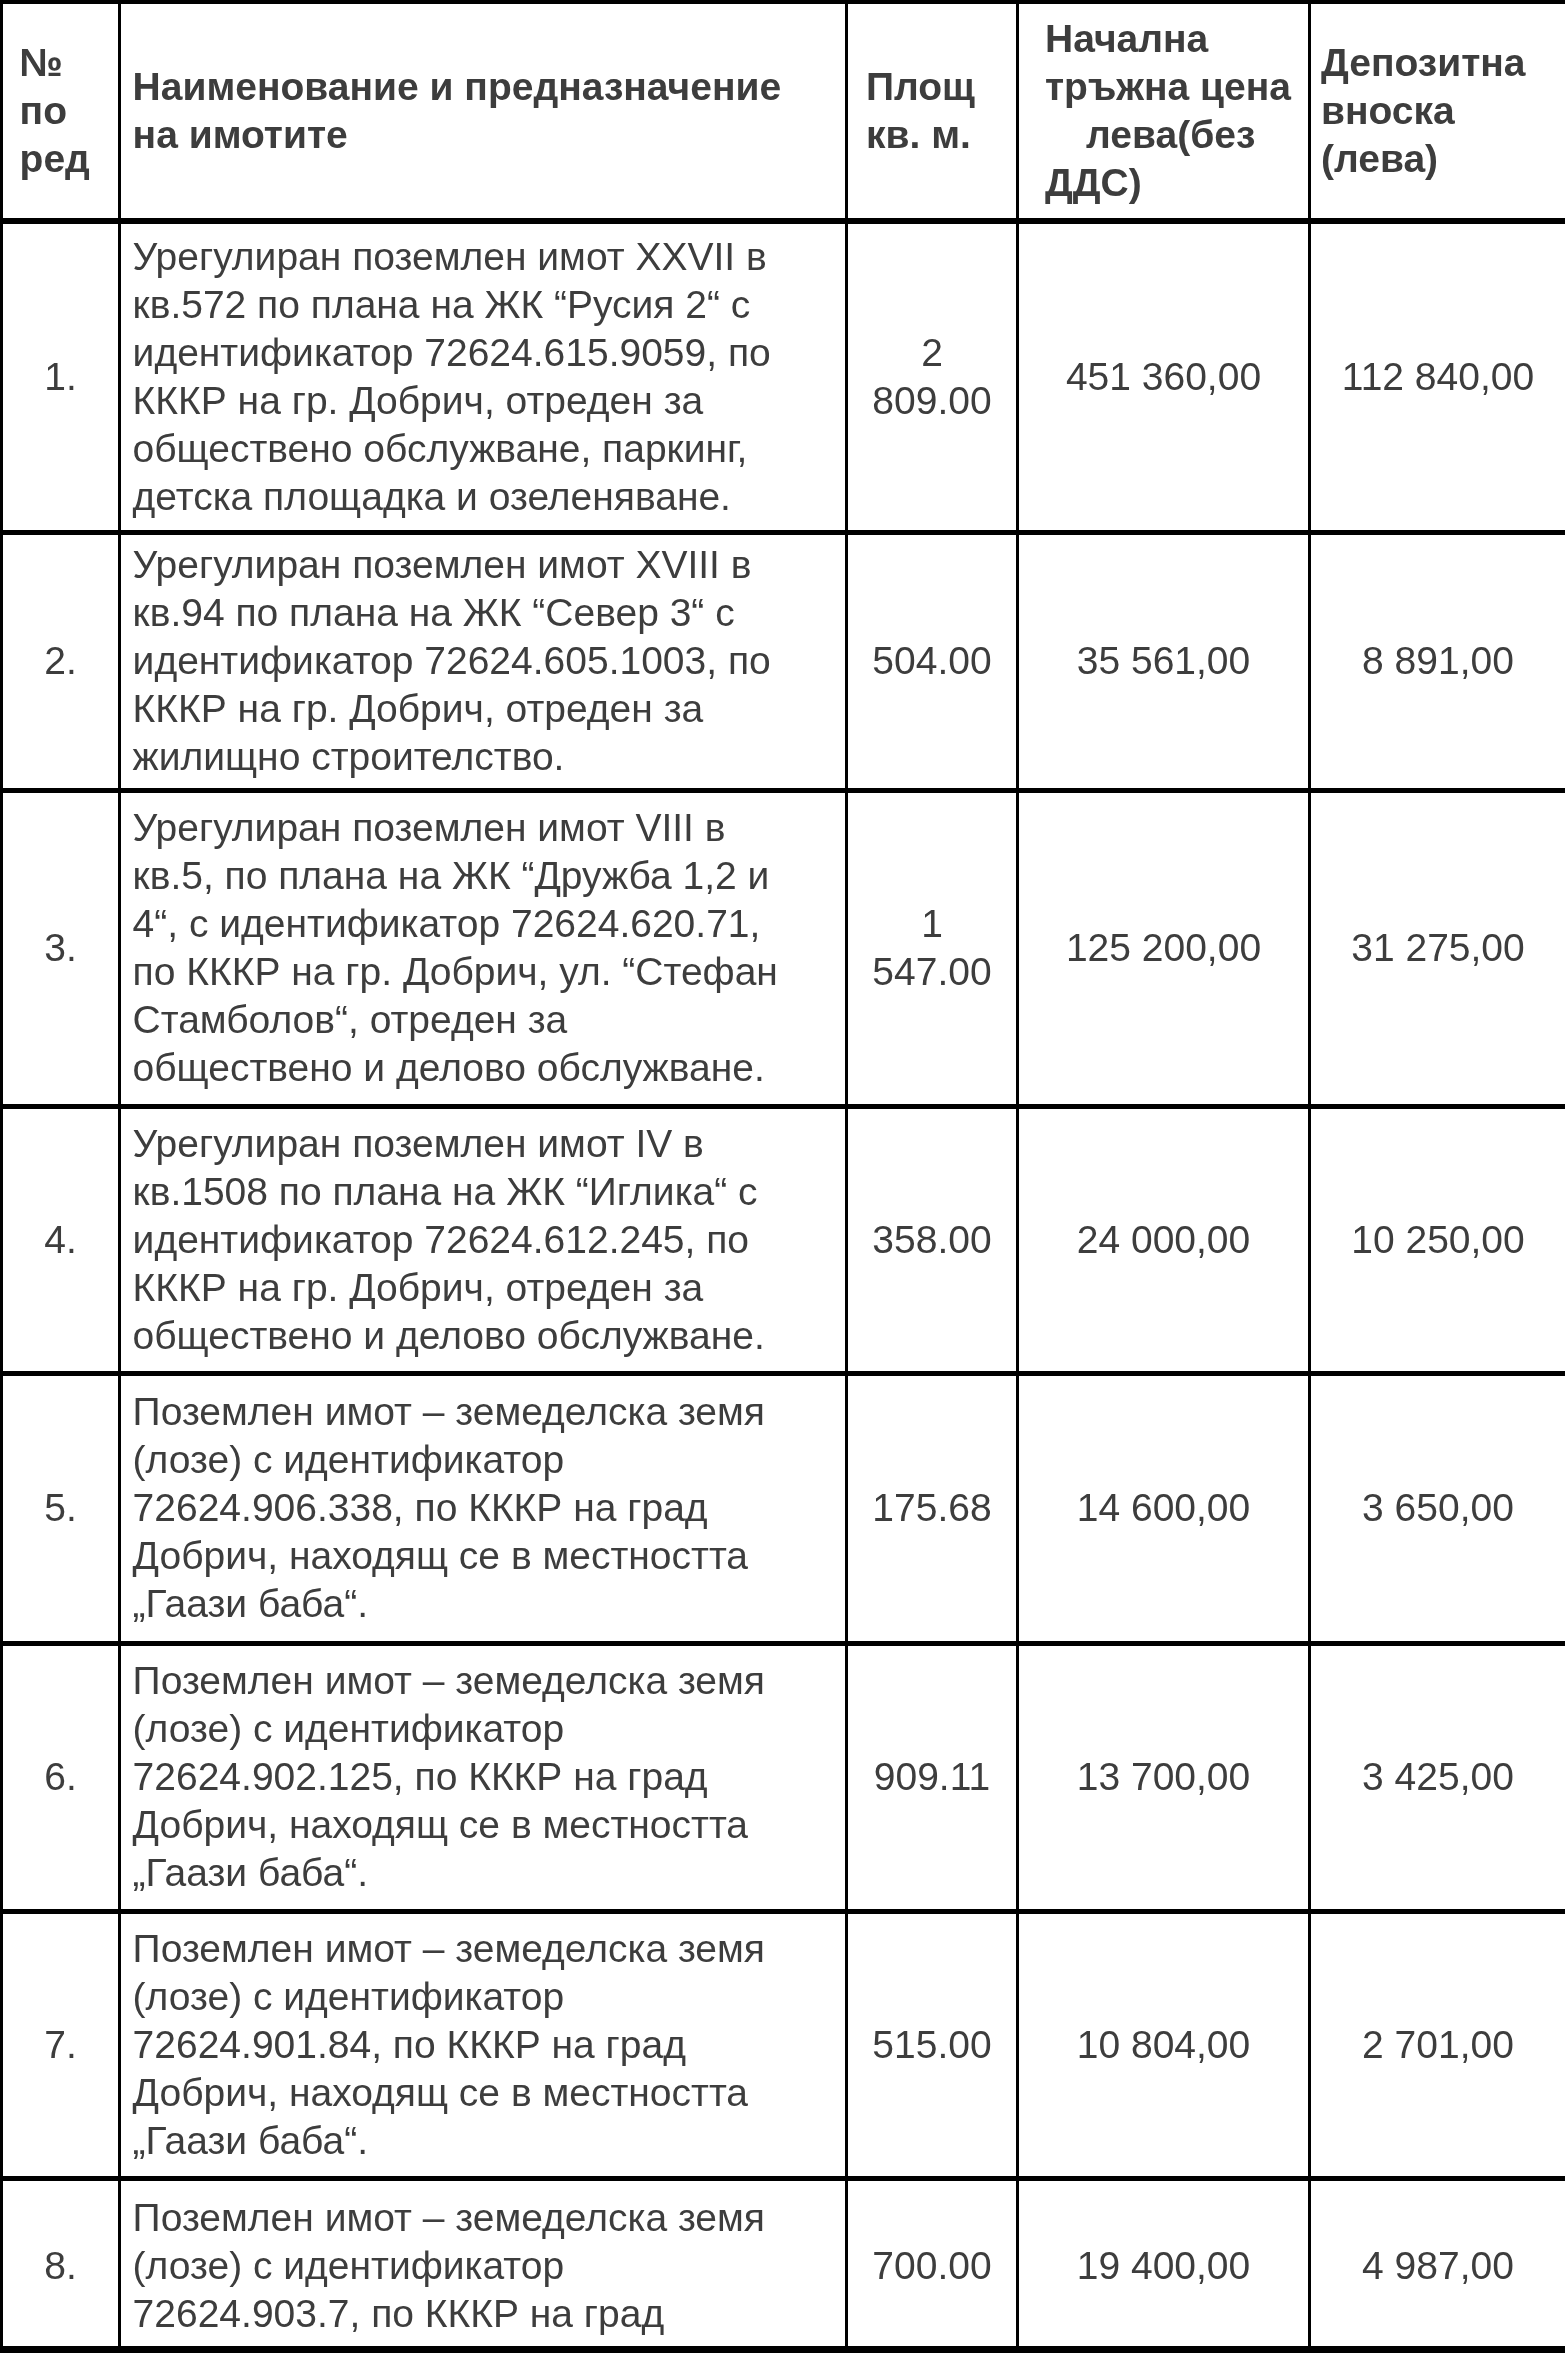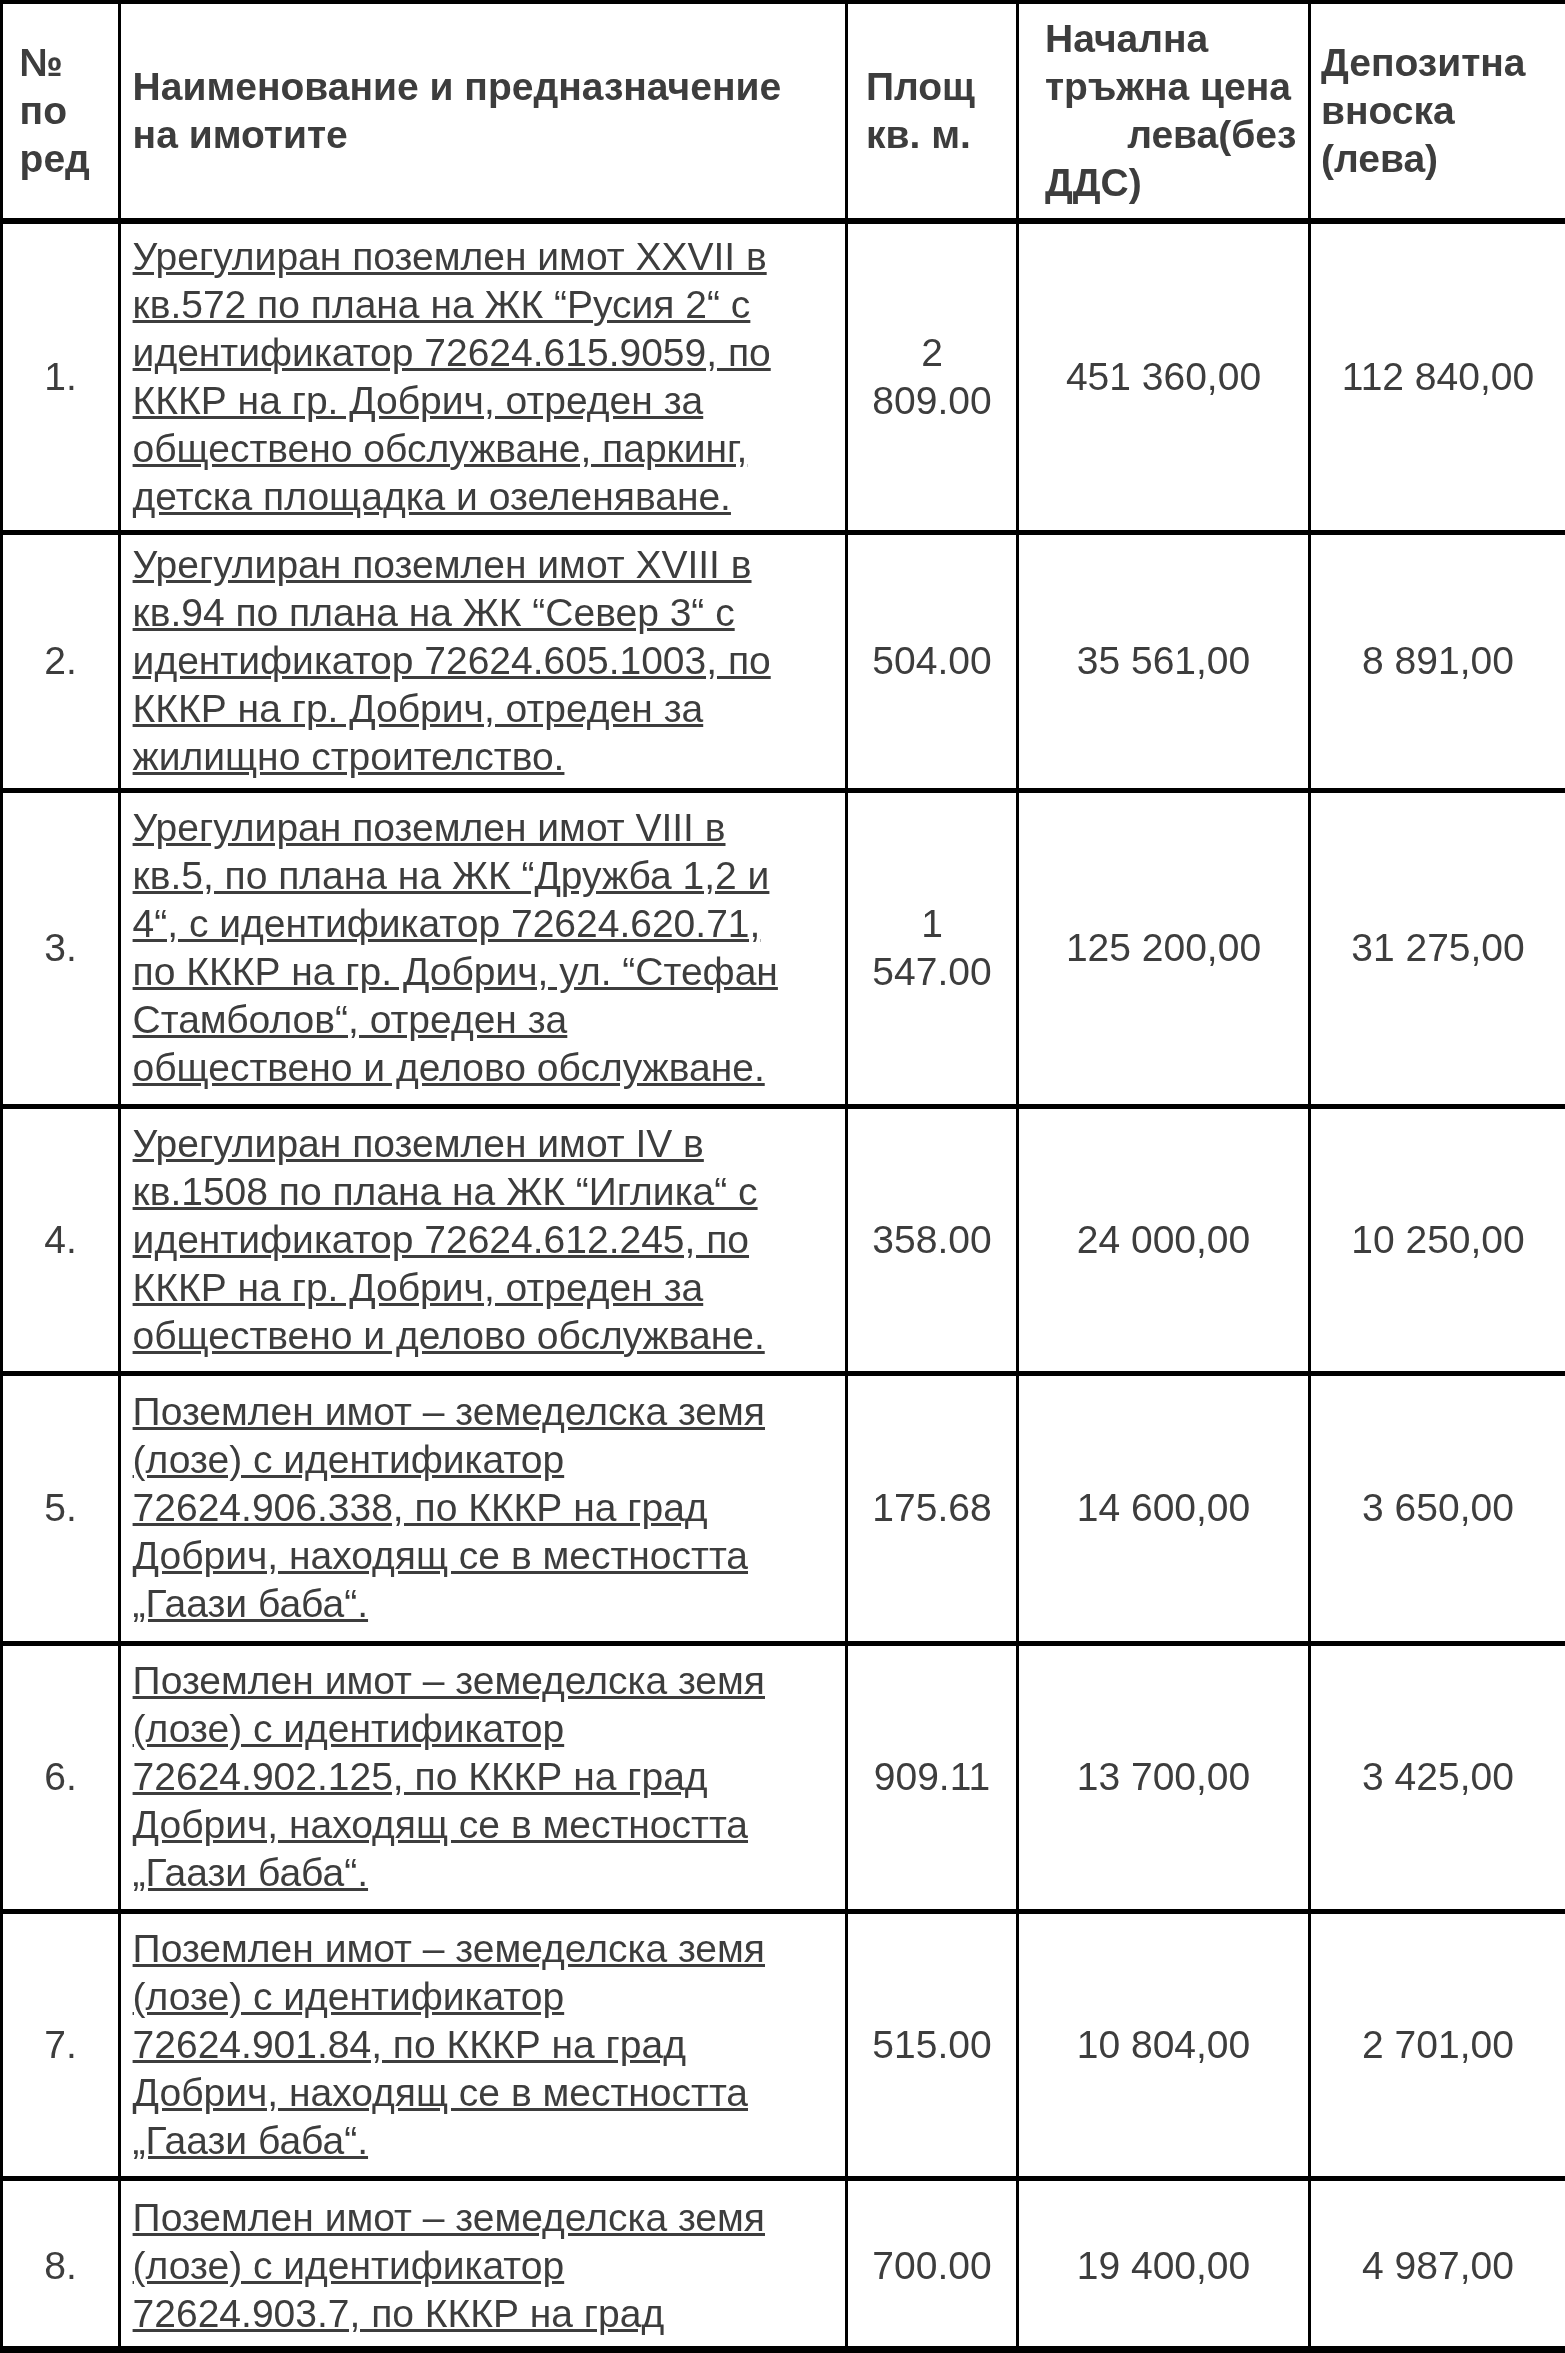--- a/index.html
+++ b/index.html
@@ -56,29 +56,28 @@
   th.c-price{ padding: 0 11.6px 0 10px; }
   th.c-dep  { padding-left: 10px; }
 
   td.c-num {
     text-align: center;
   }
   td.c-name {
     text-align: left;
     padding-left: 11.6px;
     padding-right: 5px;
-    text-decoration: underline;
   }
   td.c-area, td.c-price, td.c-dep {
     text-align: center;
   }
   .hline { display: block; margin-left: 16px; }
   .hline-justify {
     display: flex;
-    justify-content: flex-end;
+    justify-content: center;
   }
   #bottom-crop-bar {
     position: absolute;
     left: 0;
     bottom: 0;
     width: 100%;
     height: 8.3px;
     background: #000000;
   }
 </style>

